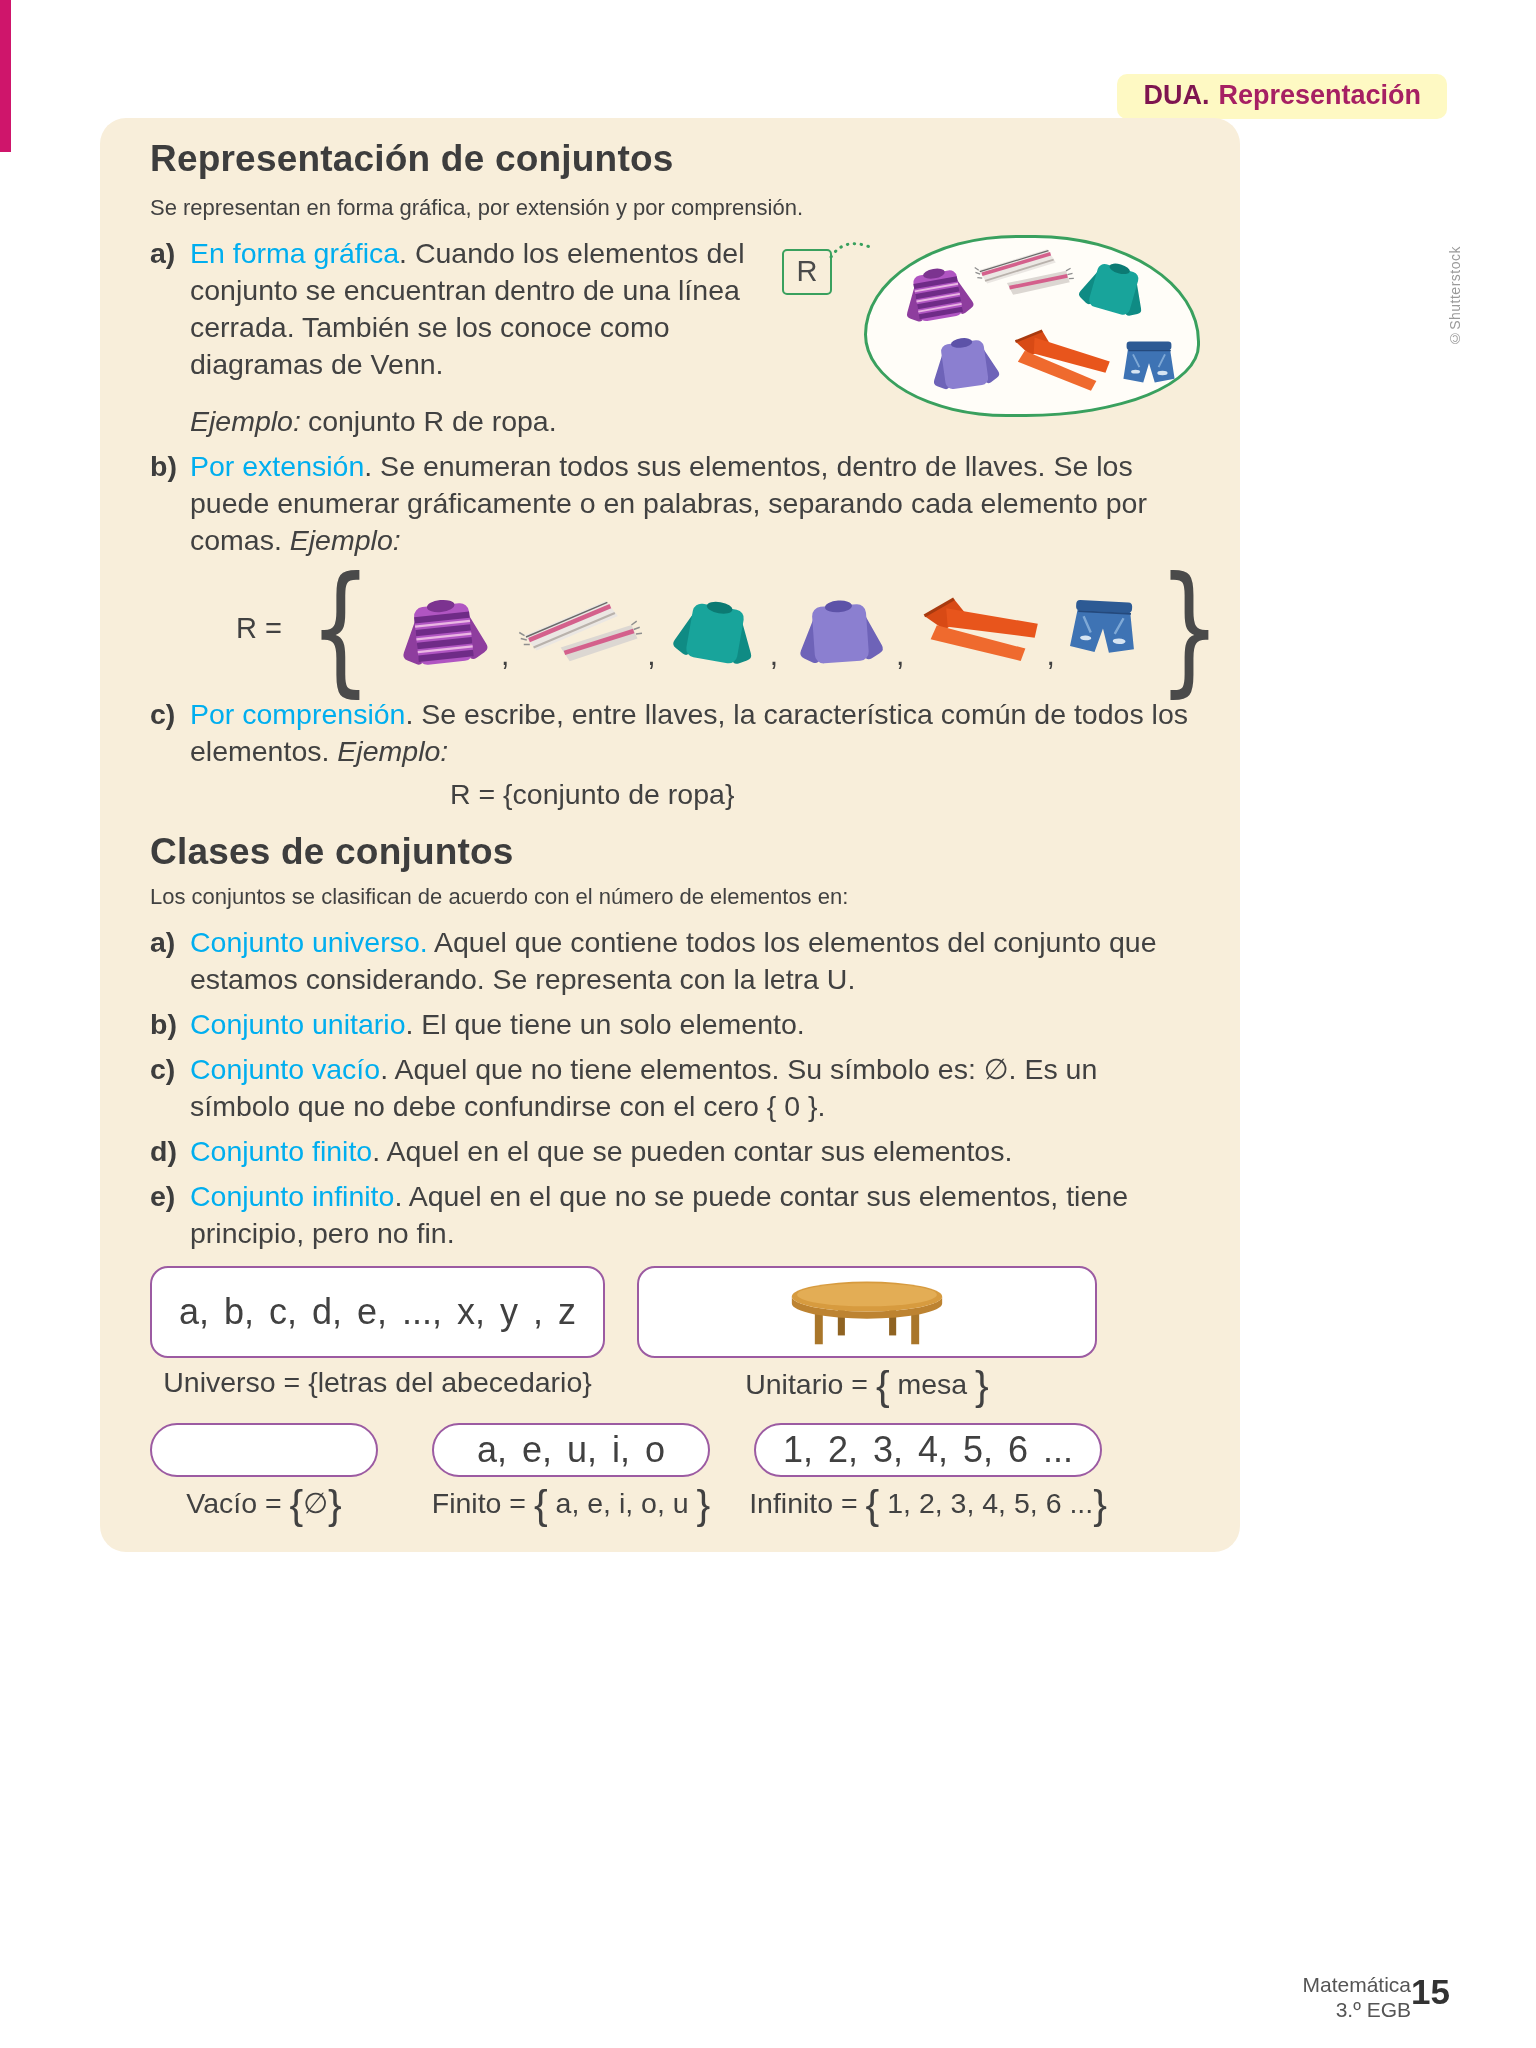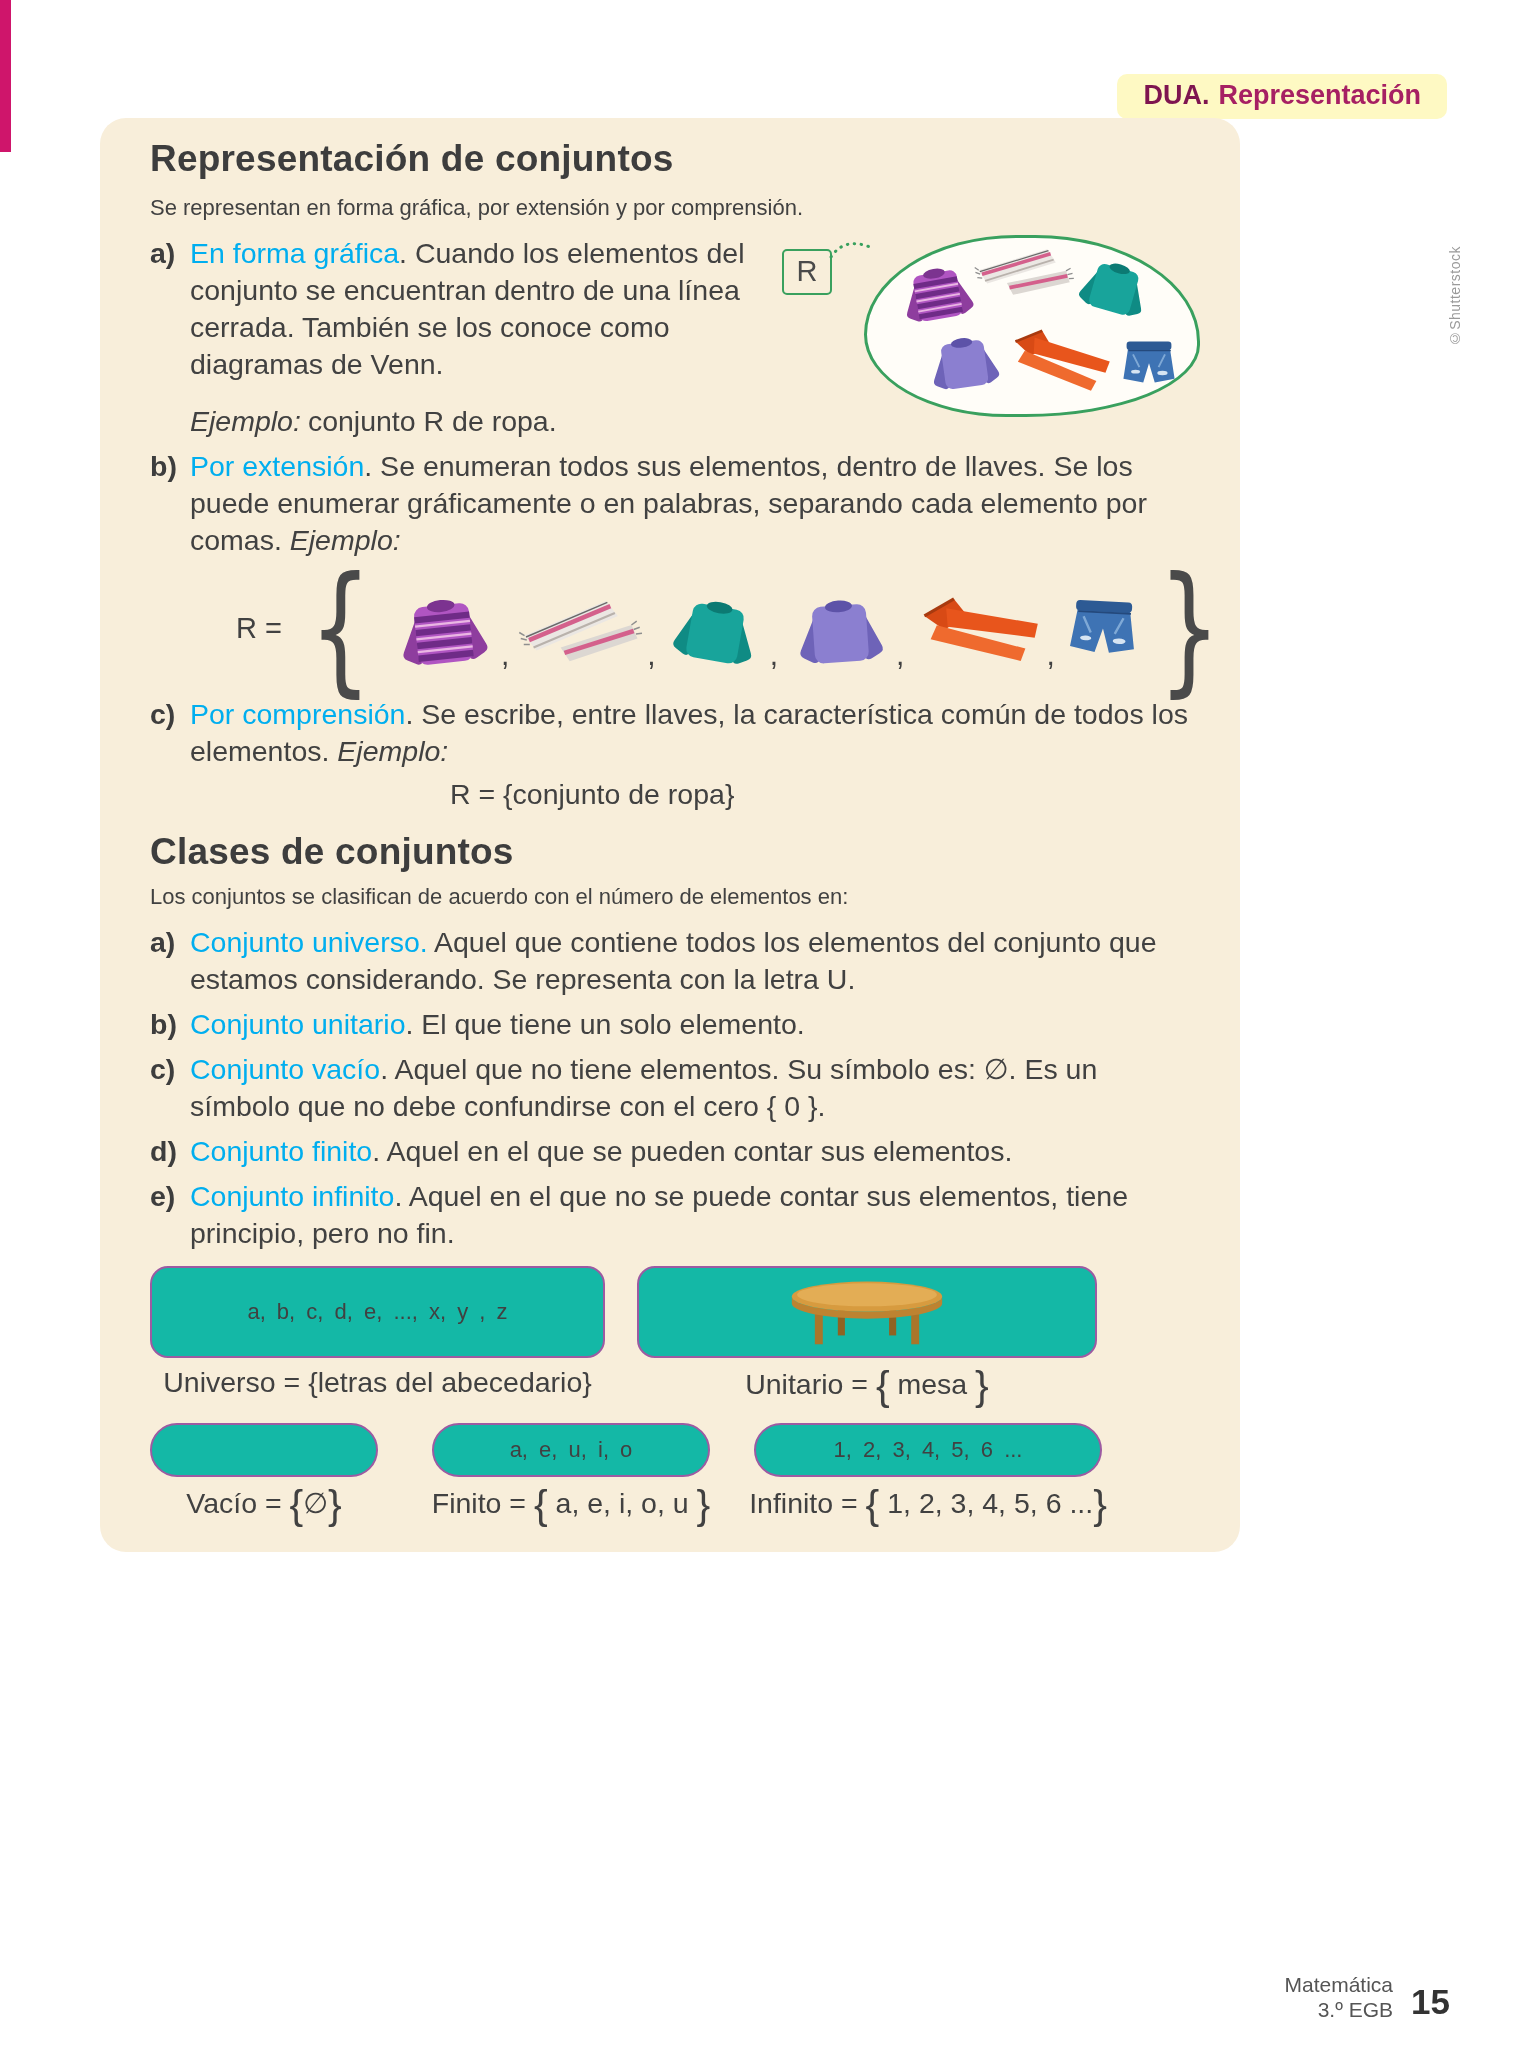--- a/index.html
+++ b/index.html
@@ -45,28 +45,28 @@
 
   .formula{margin:6px 0 2px 260px;}
 
   .h2{font-size:37px;font-weight:700;color:#3d3d3d;margin:18px 0 10px;letter-spacing:.2px;}
 
   .examples{margin-top:14px;}
   .ex-row{display:flex;}
   .row1{column-gap:32px;}
   .row2{margin-top:16px;}
   .ex-col{display:flex;flex-direction:column;align-items:center;row-gap:8px;}
-  .ex-box{background:#14b8a6;border:2px solid #9c5ba2;box-sizing:border-box;width:100%;
-    display:flex;align-items:center;justify-content:center;font-size:22px;color:#414141;word-spacing:5px;}
+  .ex-box{background:#ffffff;border:2px solid #9c5ba2;box-sizing:border-box;width:100%;
+    display:flex;align-items:center;justify-content:center;font-size:36px;color:#414141;word-spacing:5px;}
   .ex-box.tall{height:92px;border-radius:18px;}
   .ex-box.pill{height:54px;border-radius:27px;}
   .ex-caption{font-size:28.5px;color:#414141;white-space:nowrap;}
   .cbrace{font-size:41px;font-weight:300;vertical-align:-6px;line-height:1;}
 
-  .footer{position:absolute;top:1972px;right:86px;display:flex;align-items:flex-end;column-gap:18px;}
+  .footer{position:absolute;top:1972px;right:86px;display:flex;align-items:flex-start;}
   .footer-text{text-align:right;font-size:21px;color:#555;line-height:1.2;}
   .page-number{font-size:35px;font-weight:700;color:#333;}
 </style>
 </head>
 <body>
 
 <svg width="0" height="0" style="position:absolute">
   <defs>
     <g id="sym-sweater-magenta">
       <path d="M34,32 L15,72 Q12,78 18,81 L27,86 Q33,89 36,82 L45,54 Z" fill="#8e3d9e"></path>

